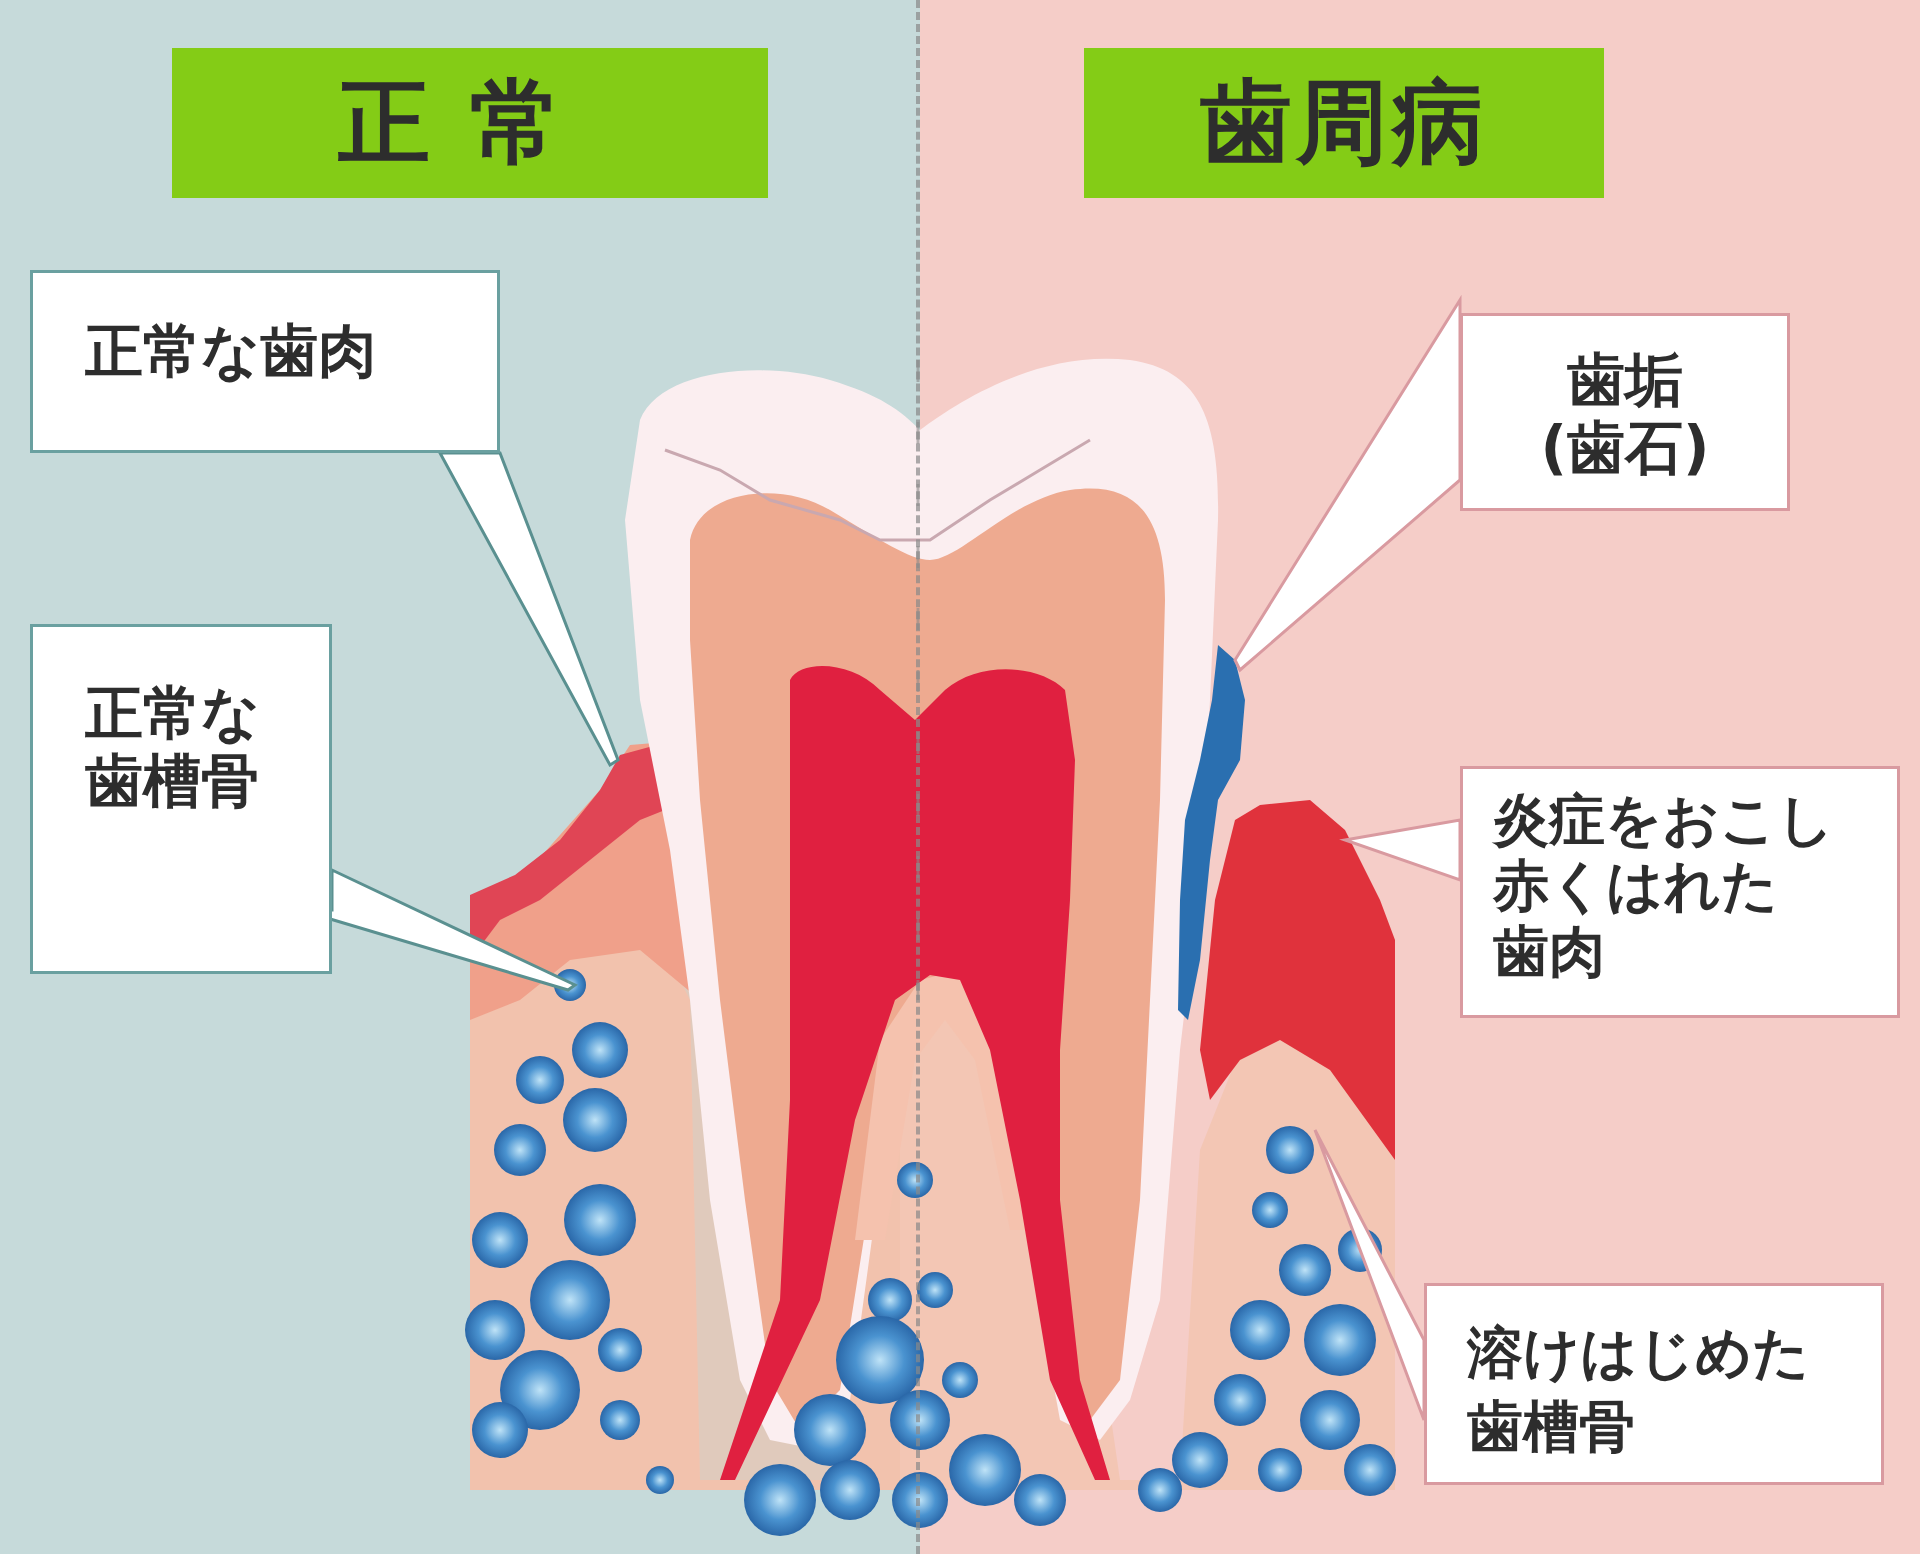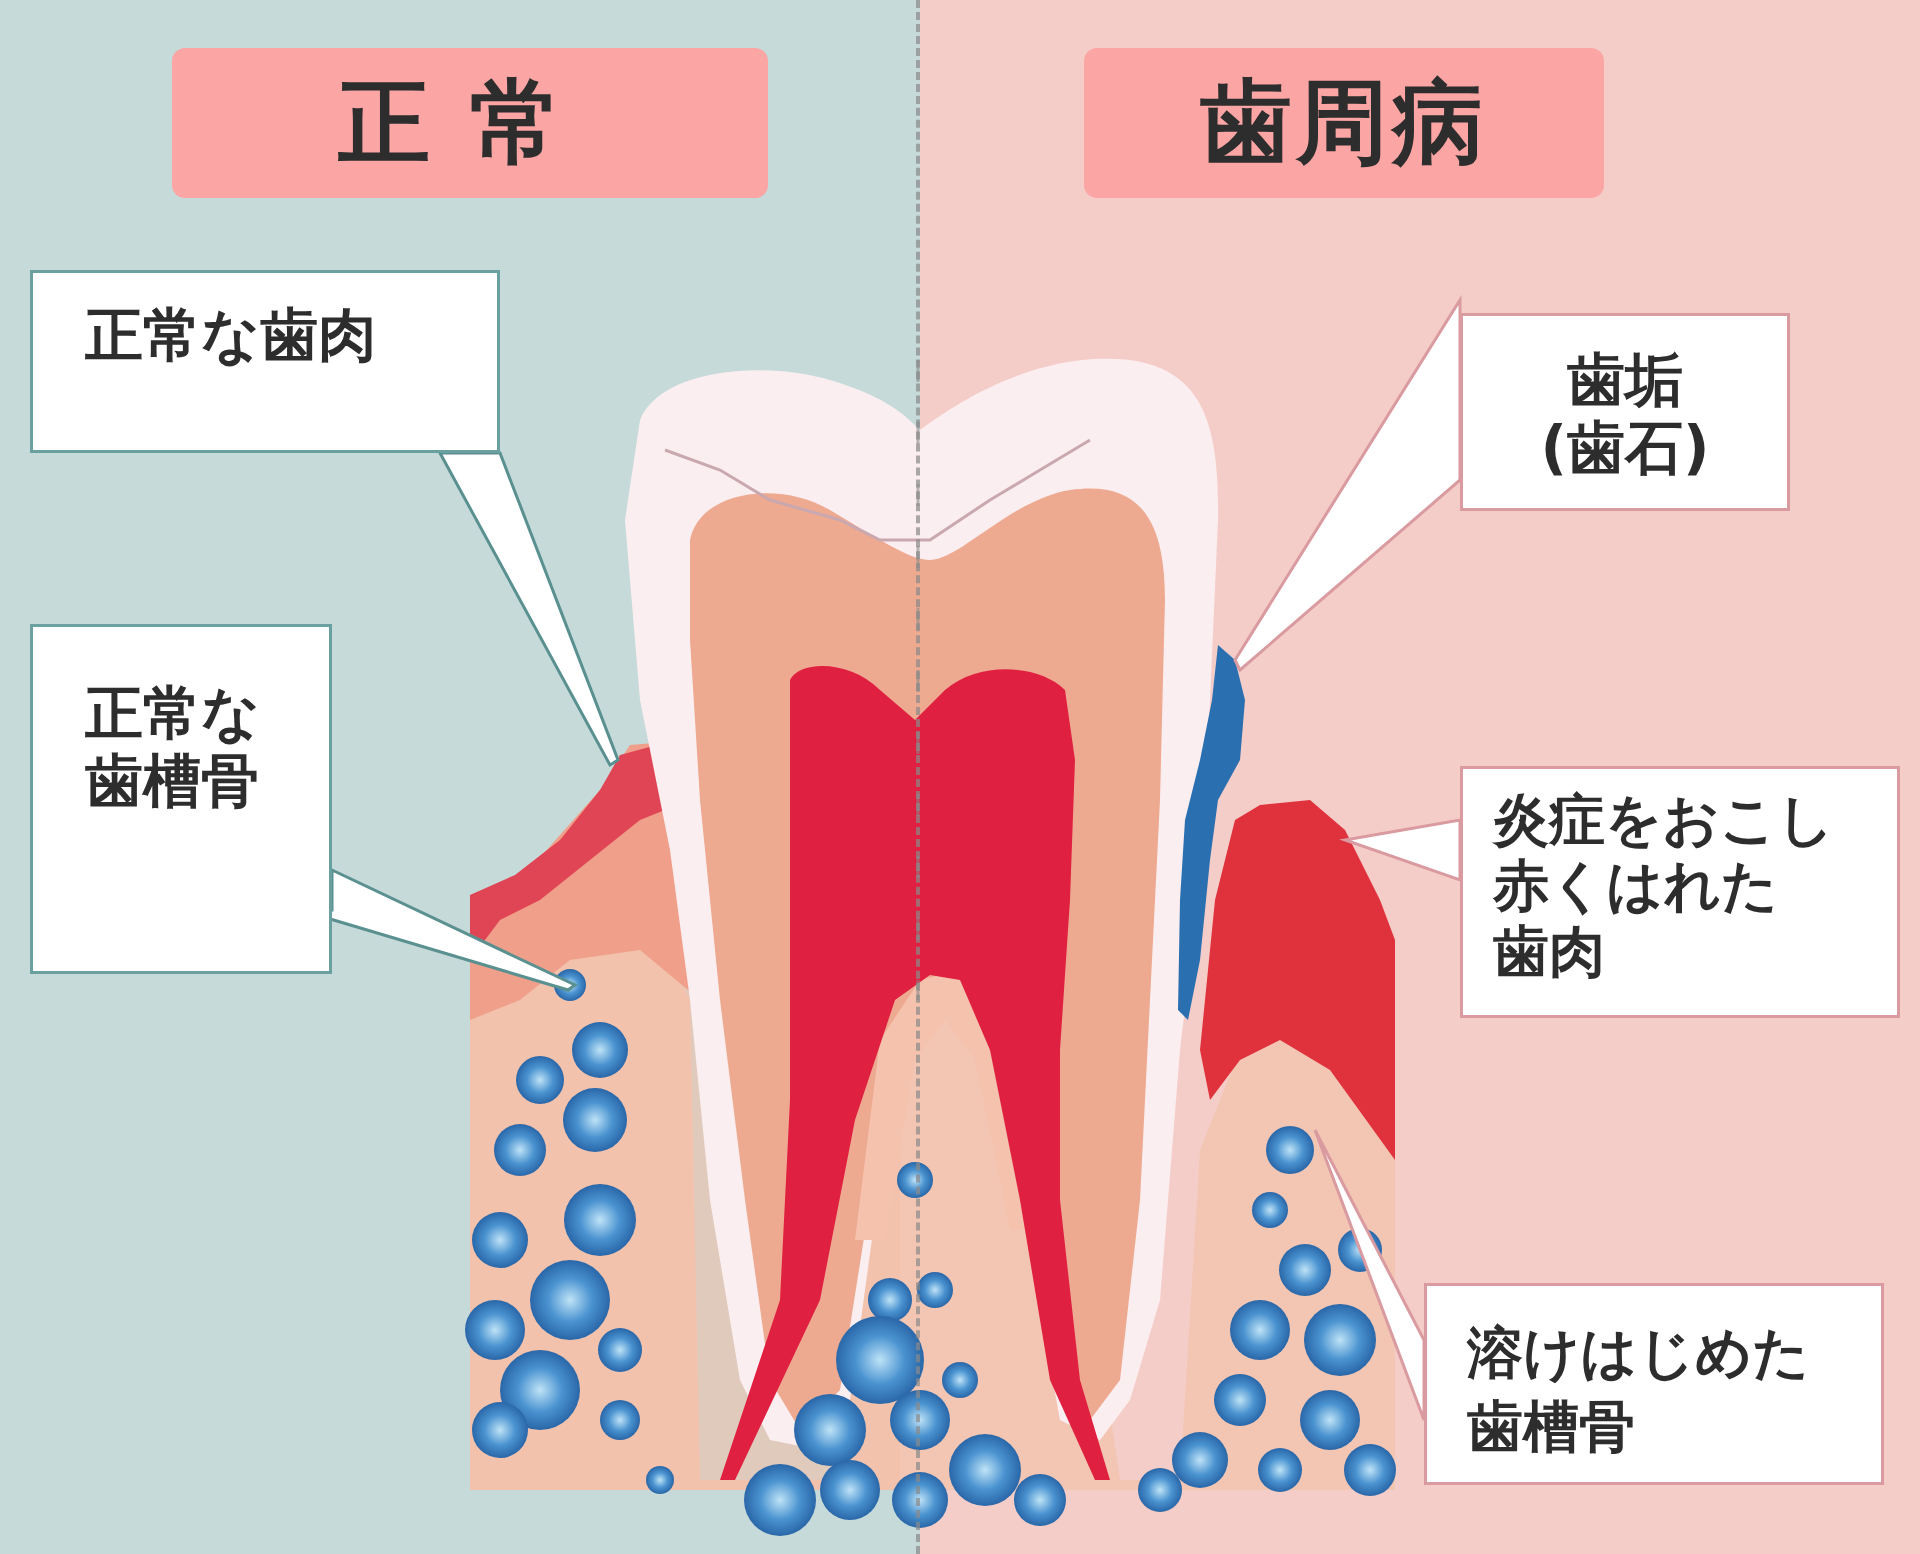--- a/index.html
+++ b/index.html
@@ -9,34 +9,34 @@
       background: #c6dada;
     }
     .bg-left { position: absolute; left: 0; top: 0; width: 920px; height: 1554px; background: #c6dada; }
     .bg-right { position: absolute; left: 920px; top: 0; width: 1000px; height: 1554px; background: #f5cdc8; }
     .divider {
       position: absolute; left: 916px; top: 0; width: 0; height: 1554px;
       border-left: 4px dashed #8a8a8a; opacity: 0.7;
     }
     svg.art { position: absolute; left: 0; top: 0; }
     .header-box {
-      position: absolute; top: 48px; height: 150px; background: #fca5a5;
+      position: absolute; top: 48px; height: 150px; background: #84cc16;
       display: flex; align-items: center; justify-content: center;
-      font-weight: bold; color: #2d2d2d; font-size: 92px; letter-spacing: 4px; border-radius: 13px;
+      font-weight: bold; color: #2d2d2d; font-size: 92px; letter-spacing: 4px;
     }
     .header-left { left: 172px; width: 596px; letter-spacing: 40px; }
     .header-right { left: 1084px; width: 520px; }
     .label {
       position: absolute; background: #ffffff; color: #2d2d2d;
       font-weight: bold; font-size: 58px; line-height: 68px;
       box-sizing: border-box; white-space: pre-line;
     }
     .label-left { border: 3px solid #6aa0a0; }
     .label-right { border: 3px solid #d99aa0; margin-top: 28px; }
-    .lbl-gum-normal { left: 30px; top: 270px; width: 470px; height: 183px; padding: 28px 0 0 52px; }
+    .lbl-gum-normal { left: 30px; top: 270px; width: 470px; height: 183px; padding: 44px 0 0 52px; }
     .lbl-bone-normal { left: 30px; top: 624px; width: 302px; height: 350px; padding: 52px 0 0 52px; }
     .lbl-plaque { left: 1460px; top: 285px; width: 330px; height: 198px; padding: 30px 0 0 0; text-align: center; }
     .lbl-gum-inflamed { left: 1460px; top: 738px; width: 440px; height: 252px; padding: 18px 0 0 30px; font-size: 56px; line-height: 66px; }
     .lbl-bone-melting { left: 1424px; top: 1255px; width: 460px; height: 202px; padding: 30px 0 0 40px; font-size: 56px; line-height: 74px; }
   </style>
 </head>
 <body>
 
 <div class="bg-left"></div>
 <div class="bg-right"></div>

